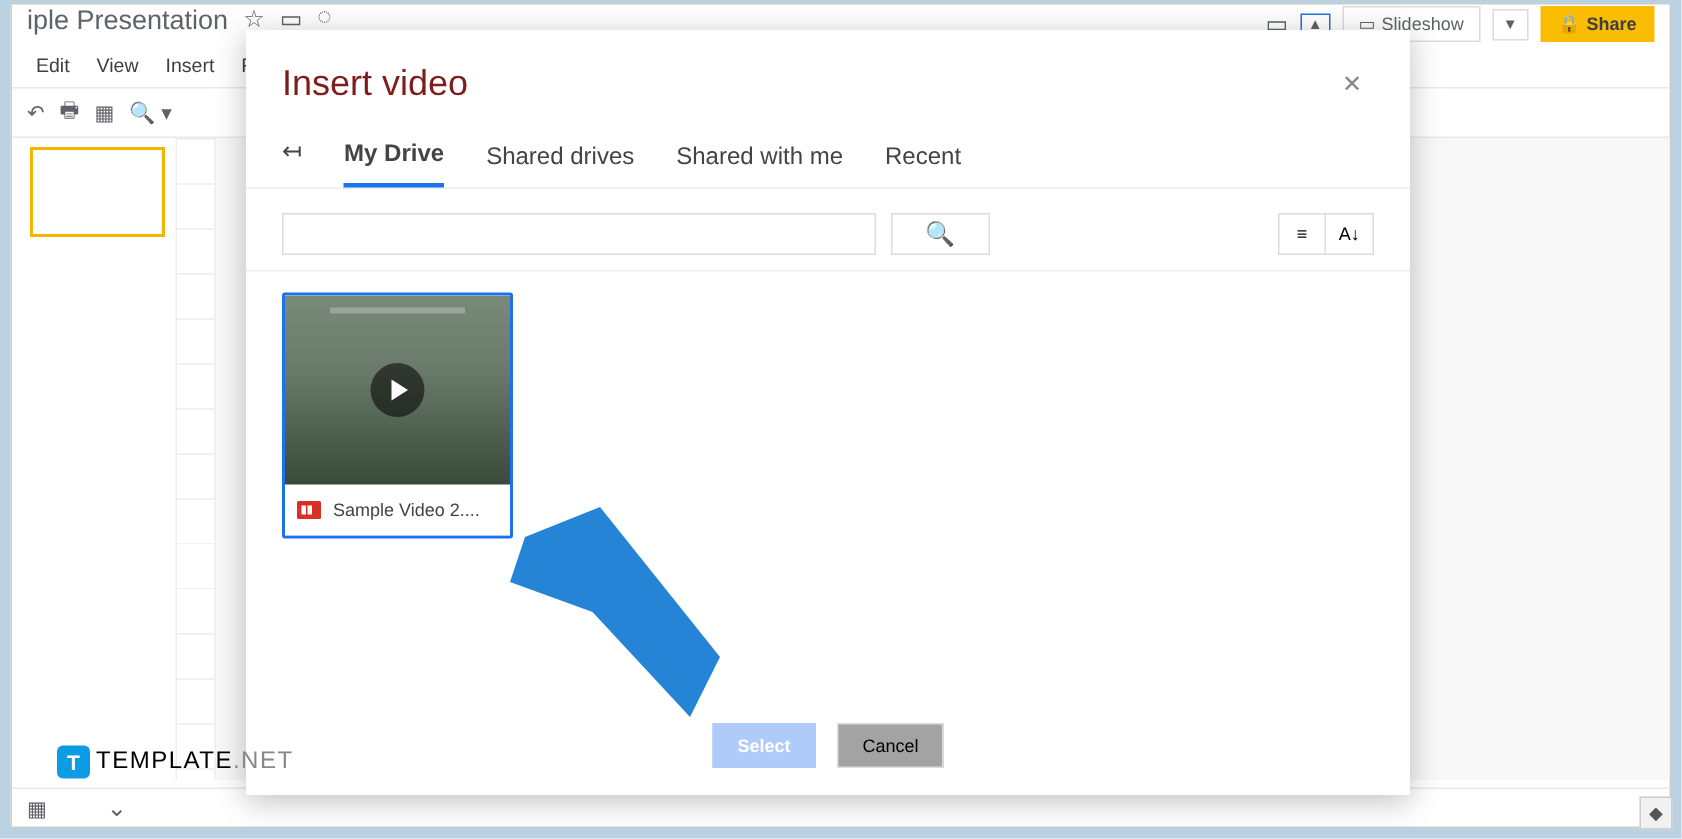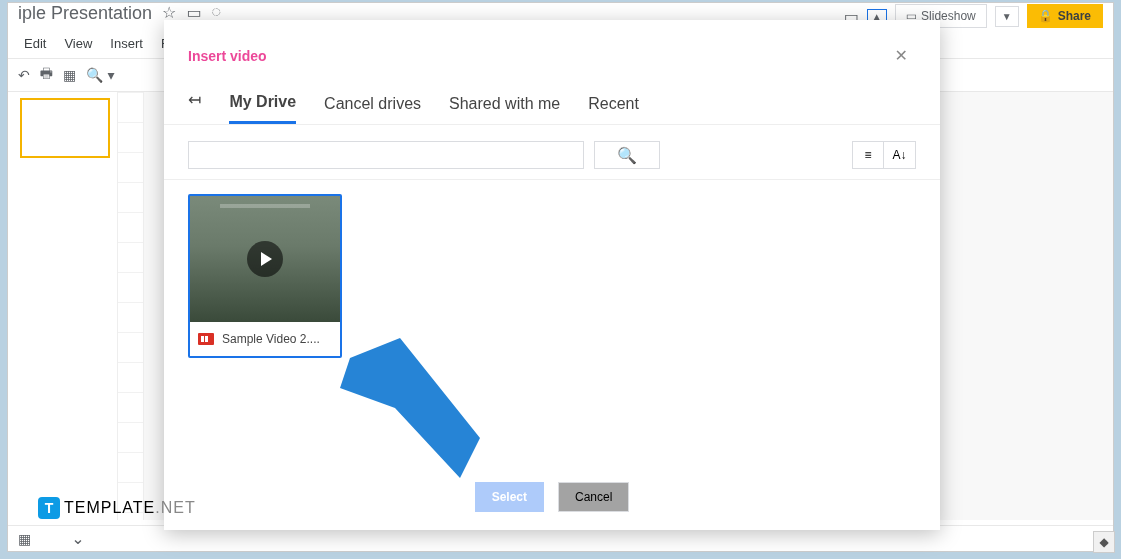--- a/index.html
+++ b/index.html
@@ -69,21 +69,21 @@
   }
 
   .modal {
     position: absolute; top: 20px; left: 164px; width: 776px; height: 510px;
     background: #fff; box-shadow: 0 4px 20px rgba(0,0,0,0.25); z-index: 100;
     display: flex; flex-direction: column;
   }
   .modal-header {
     padding: 22px 24px 8px 24px; display: flex; align-items: center;
   }
-  .modal-title { font-size: 14px; color: #ec4899; font-weight: bold; }
+  .modal-title { font-size: 24px; color: #7f1d1d; }
   .modal-close { margin-left: auto; color: #888; font-size: 16px; cursor: pointer; padding: 4px 8px; }
 
   .modal-tabs {
     display: flex; align-items: center; gap: 28px; padding: 8px 24px 0 24px;
     border-bottom: 1px solid #eee;
   }
   .back-arrow { font-size: 16px; color: #444; padding-bottom: 10px; }
   .tab { font-size: 16px; color: #444; padding: 8px 0 10px 0; cursor: pointer; }
   .tab.active { font-weight: bold; border-bottom: 3px solid #1a73e8; }
 
@@ -224,21 +224,21 @@
 
 <div class="modal">
   <div class="modal-header">
     <span class="modal-title">Insert video</span>
     <span class="modal-close">✕</span>
   </div>
 
   <div class="modal-tabs">
     <span class="back-arrow">↤</span>
     <span class="tab active">My Drive</span>
-    <span class="tab">Cancel drives</span>
+    <span class="tab">Shared drives</span>
     <span class="tab">Shared with me</span>
     <span class="tab">Recent</span>
   </div>
 
   <div class="modal-search-row">
     <input class="search-box" type="text" style="">
     <div class="search-btn">
       <span>🔍</span>
     </div>
     <div class="view-toggle">

